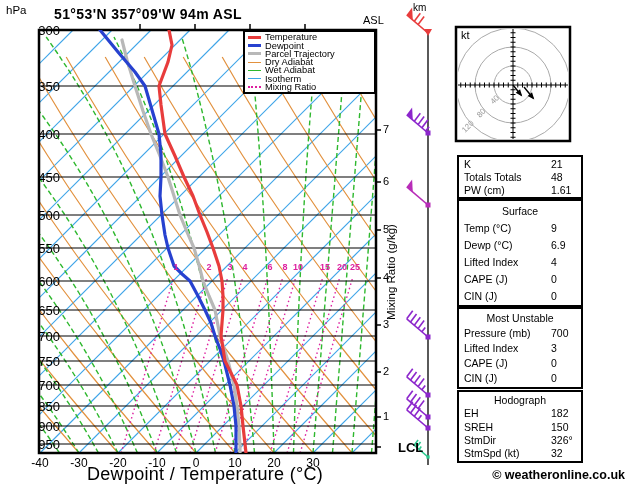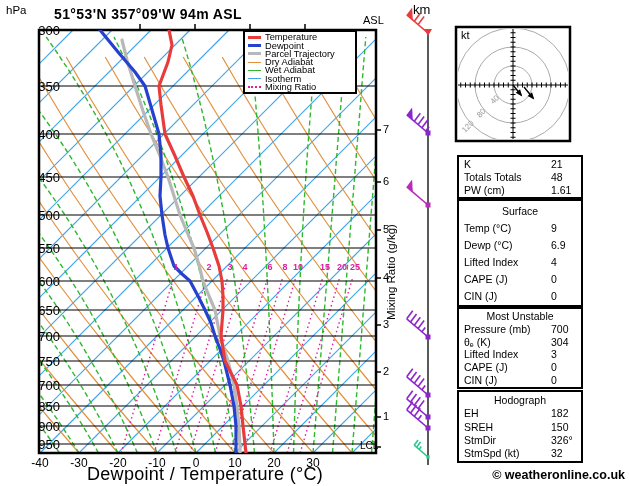--- a/index.html
+++ b/index.html
@@ -3,33 +3,33 @@
 <meta charset="utf-8">
 <style>
   html,body{margin:0;padding:0;background:#fff;}
   #stage{position:relative;width:629px;height:486px;background:#fff;overflow:hidden;
          font-family:"Liberation Sans",sans-serif;color:#000;}
   #cv{position:absolute;left:0;top:0;}
   .t{position:absolute;white-space:nowrap;color:#000;}
   .title{left:54px;top:6px;font-size:14px;font-weight:bold;letter-spacing:.4px;}
   .datetime{left:406px;top:6px;font-size:13.5px;font-weight:bold;letter-spacing:.2px;}
   .hpa{left:6px;top:4px;font-size:11.5px;}
-  .km{left:366px;top:2px;font-size:13px;padding-left:47px;}
+  .km{left:366px;top:2px;font-size:10px;padding-left:47px;}
   .asl{left:363px;top:14px;font-size:11px;}
   .xtitle{left:55px;top:464px;width:300px;text-align:center;font-size:18px;letter-spacing:.3px;}
   .mixtitle{left:316px;top:266px;width:150px;text-align:center;font-size:11.5px;
             transform:rotate(-90deg);transform-origin:center;}
-  .lcl{left:360px;top:440px;font-size:10px;}
+  .lcl{left:398px;top:440px;font-size:13px;font-weight:bold;}
   .kt{left:461px;top:29px;font-size:11px;}
   .copyright{left:455px;top:468px;width:170px;text-align:right;font-size:12.5px;font-weight:bold;}
   .plabel{position:absolute;left:0;width:34px;text-align:right;font-size:13px;margin-left:26px;}
   .tlabel{position:absolute;width:34px;text-align:center;font-size:12px;}
   .klabel{position:absolute;left:383px;font-size:11px;}
   .mixlabel{position:absolute;width:16px;text-align:center;font-size:9px;font-weight:bold;}
-  #legend{position:absolute;left:243px;top:30px;width:114px;height:64px;border:2px solid #000;
+  #legend{position:absolute;left:243px;top:30px;width:133px;height:64px;border:2px solid #000;
           background:#fff;box-sizing:border-box;display:flex;flex-direction:column;
           justify-content:space-evenly;padding:1px 0 1px 3px;}
   .lrow{display:flex;align-items:center;height:8px;}
   .lswatch{width:13px;margin-right:4px;flex:none;}
   .llabel{font-size:9.3px;line-height:8px;white-space:nowrap;}
   .tbox{position:absolute;left:457px;width:126px;border:2px solid #000;background:#fff;
         box-sizing:border-box;display:flex;flex-direction:column;justify-content:space-evenly;
         padding:1px 0;}
   .trow{position:relative;flex:1;display:flex;align-items:center;padding-left:5px;
         font-size:10.5px;white-space:nowrap;}
@@ -398,24 +398,20 @@
           <span class="tval">0</span>
         </div>
       </div>
       <div class="tbox" style="top: 307px; height: 82px;">
         <div class="trow thead">Most Unstable</div>
         <div class="trow">
           <span>Pressure (mb)</span>
           <span class="tval">700</span>
         </div>
         <div class="trow">
-          <span>θₑ (K)</span>
-          <span class="tval">304</span>
-        </div>
-        <div class="trow">
           <span>Lifted Index</span>
           <span class="tval">3</span>
         </div>
         <div class="trow">
           <span>CAPE (J)</span>
           <span class="tval">0</span>
         </div>
         <div class="trow">
           <span>CIN (J)</span>
           <span class="tval">0</span>

